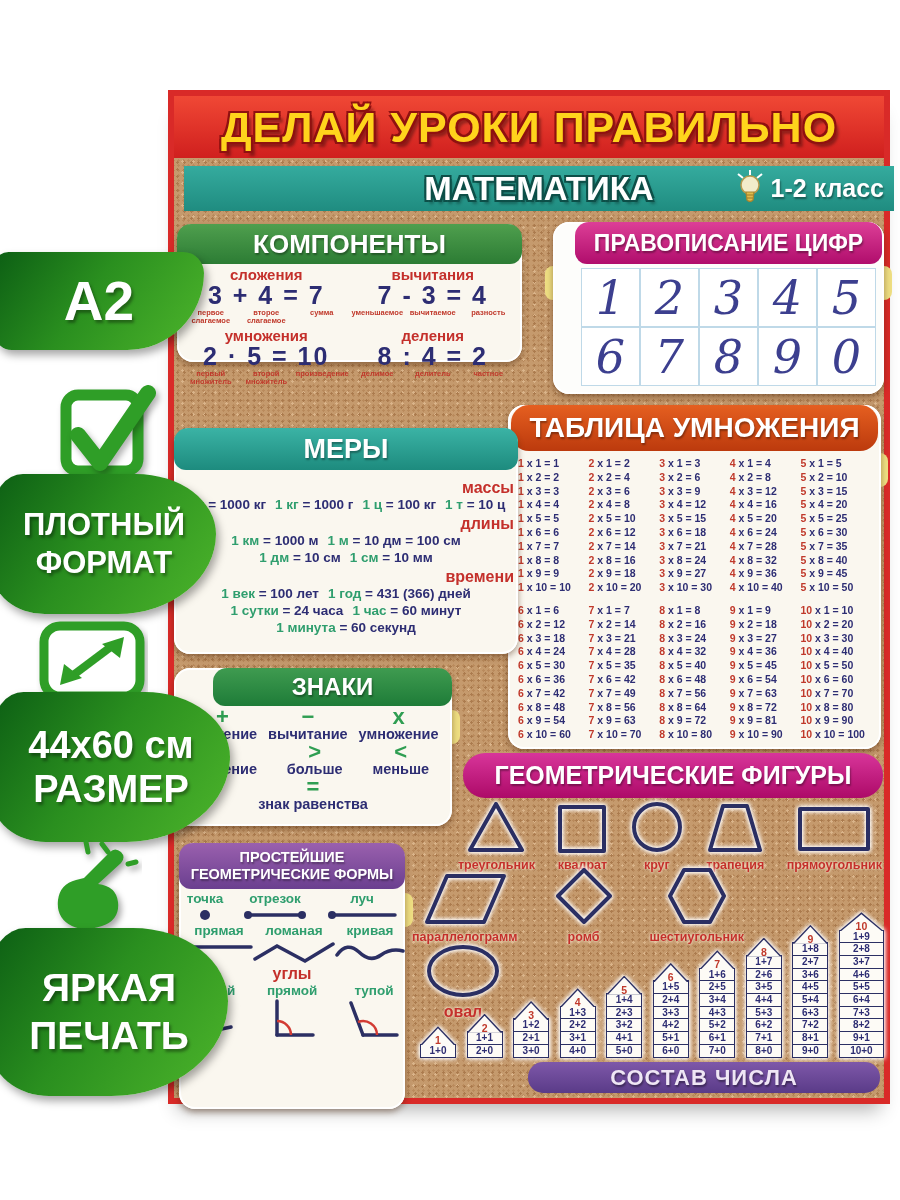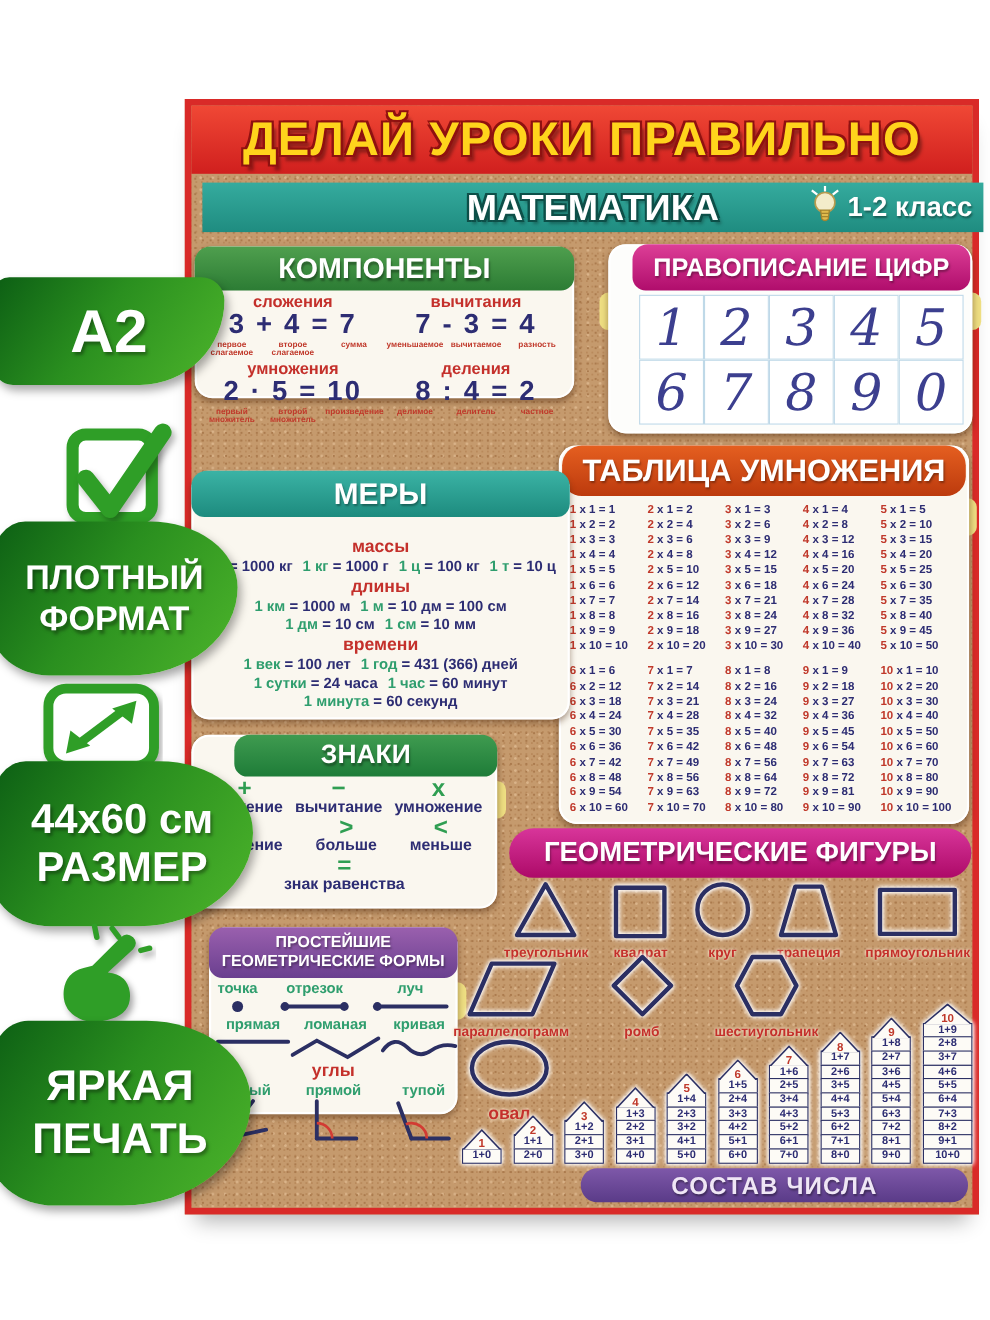--- a/index.html
+++ b/index.html
@@ -65,37 +65,37 @@
   #mult-body { padding:6px 10px 4px; }
   .mult-block { display:flex; margin-bottom:9px; }
   .mult-col { flex:1; }
   .mult-row { font-size:10.5px; font-weight:bold; line-height:13.8px; white-space:nowrap; }
   .rf { color:#c0392b; }
   .df { color:#2d2d73; }
 
   
   #panel-measures { left:0px; top:332px; width:344px; height:226px; }
   #panel-measures .panel-head { height:42px; font-size:27px; background:linear-gradient(#3bb3a5,#1d8b7e); }
-  #measures-body { padding:18px 4px; text-align:center; }
+  #measures-body { padding:8px 4px; text-align:right; }
   .m-sec-title { color:#c4302b; font-weight:bold; font-size:16px; line-height:1.2; }
   .m-line { display:flex; justify-content:center; gap:9px; }
   .m-chunk { font-size:13.5px; font-weight:bold; line-height:1.25; white-space:nowrap; }
   .gu { color:#2f9e6e; }
 
   
   #panel-signs { left:0px; top:572px; width:278px; height:158px; }
   #panel-signs .panel-head { height:38px; font-size:24px; background:linear-gradient(#3f9b50,#1e7c38);margin-left:39px; }
   #signs-body { padding:2px 8px; }
   .signs-row { display:flex; justify-content:space-around; }
   .sign-item { text-align:center; }
   .sign-glyph { color:#2f9e52; font-weight:bold; font-size:22px; line-height:18px; }
   .sign-label { color:#2d2d73; font-weight:bold; font-size:14.5px; line-height:17px; }
 
   
-  #panel-forms { left:16px; top:747px; width:226px; height:170px; }
+  #panel-forms { left:5px; top:747px; width:226px; height:266px; }
   #panel-forms .panel-head { height:46px; font-size:14.5px; line-height:1.15; background:linear-gradient(#9a60ae,#6a3f8f); }
   #forms-body { padding:2px 6px; }
   .forms-row { display:flex; justify-content:space-between; align-items:flex-start; }
   .form-item { display:flex; flex-direction:column; align-items:center; }
   .form-label { color:#2f9e6e; font-weight:bold; font-size:13.5px; line-height:16px; }
   .angles-title { text-align:center; color:#c4302b; font-weight:bold; font-size:16px; line-height:18px; }
   .fsvg { display:block; }
 
   
   #figures-banner { position:absolute; left:289px; top:657px; width:420px; height:45px; border-radius:22px;

